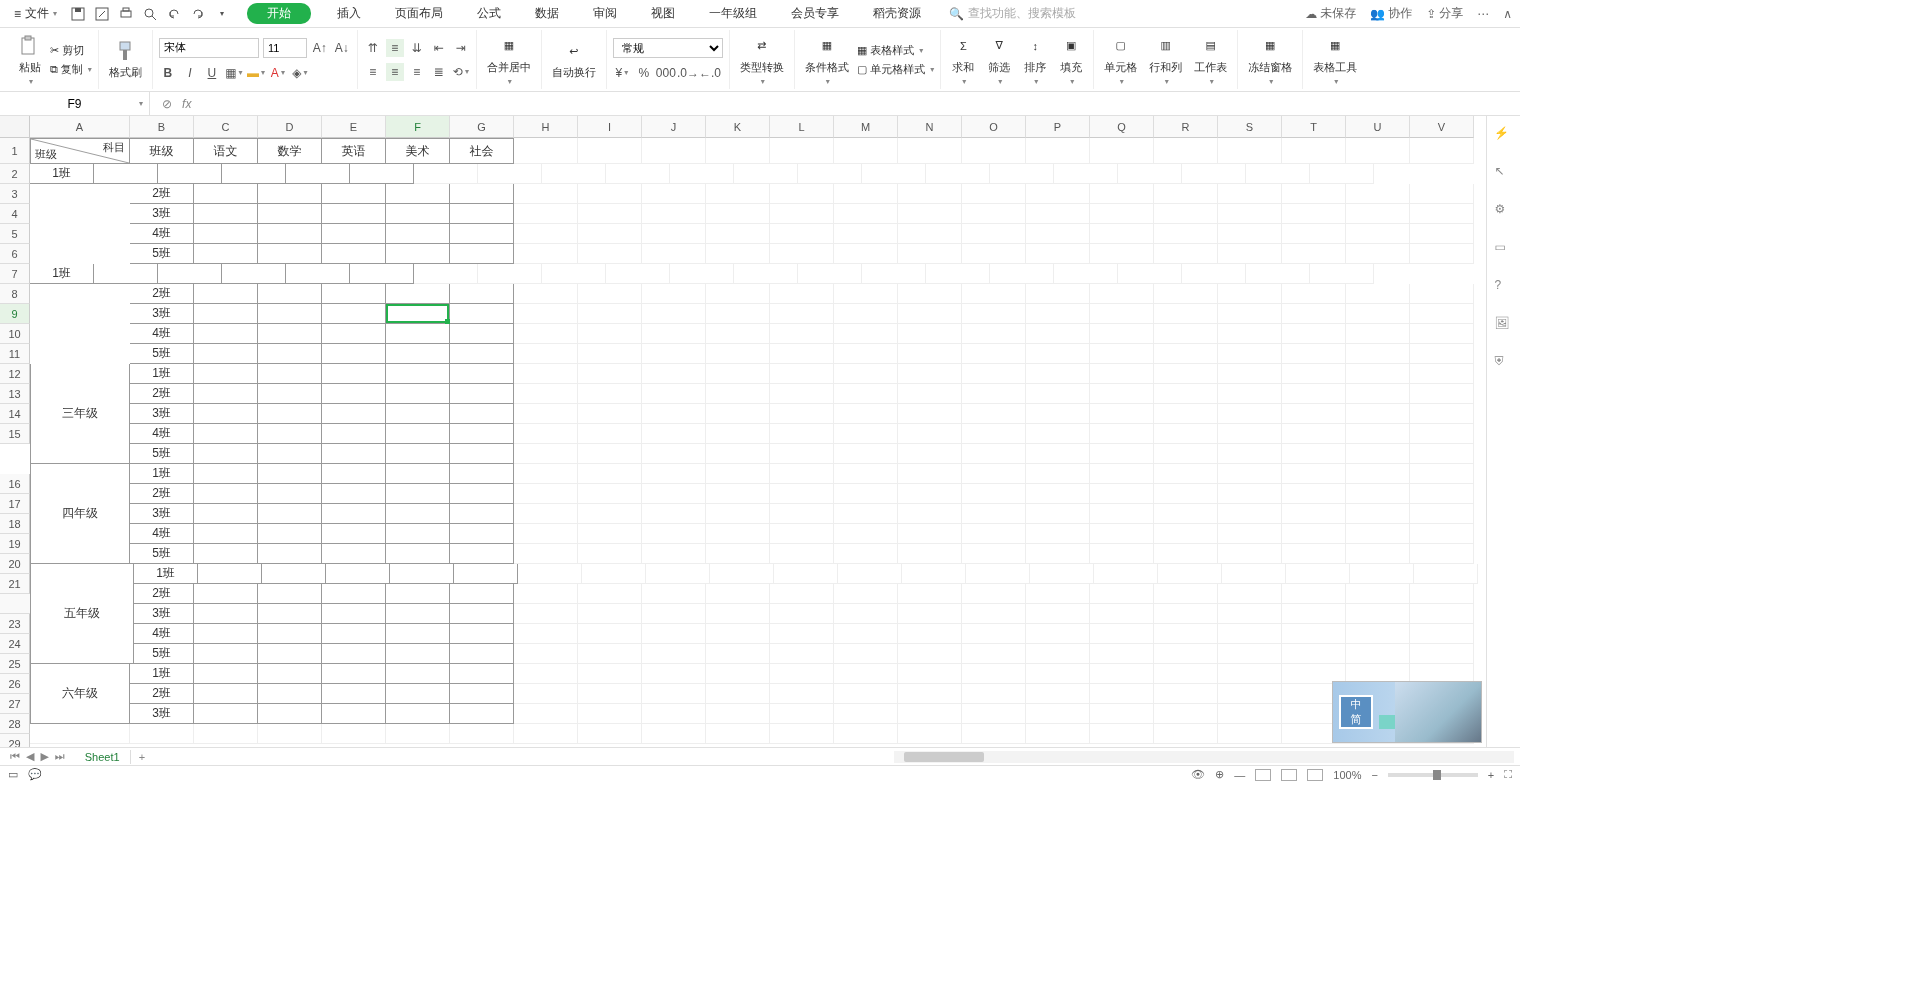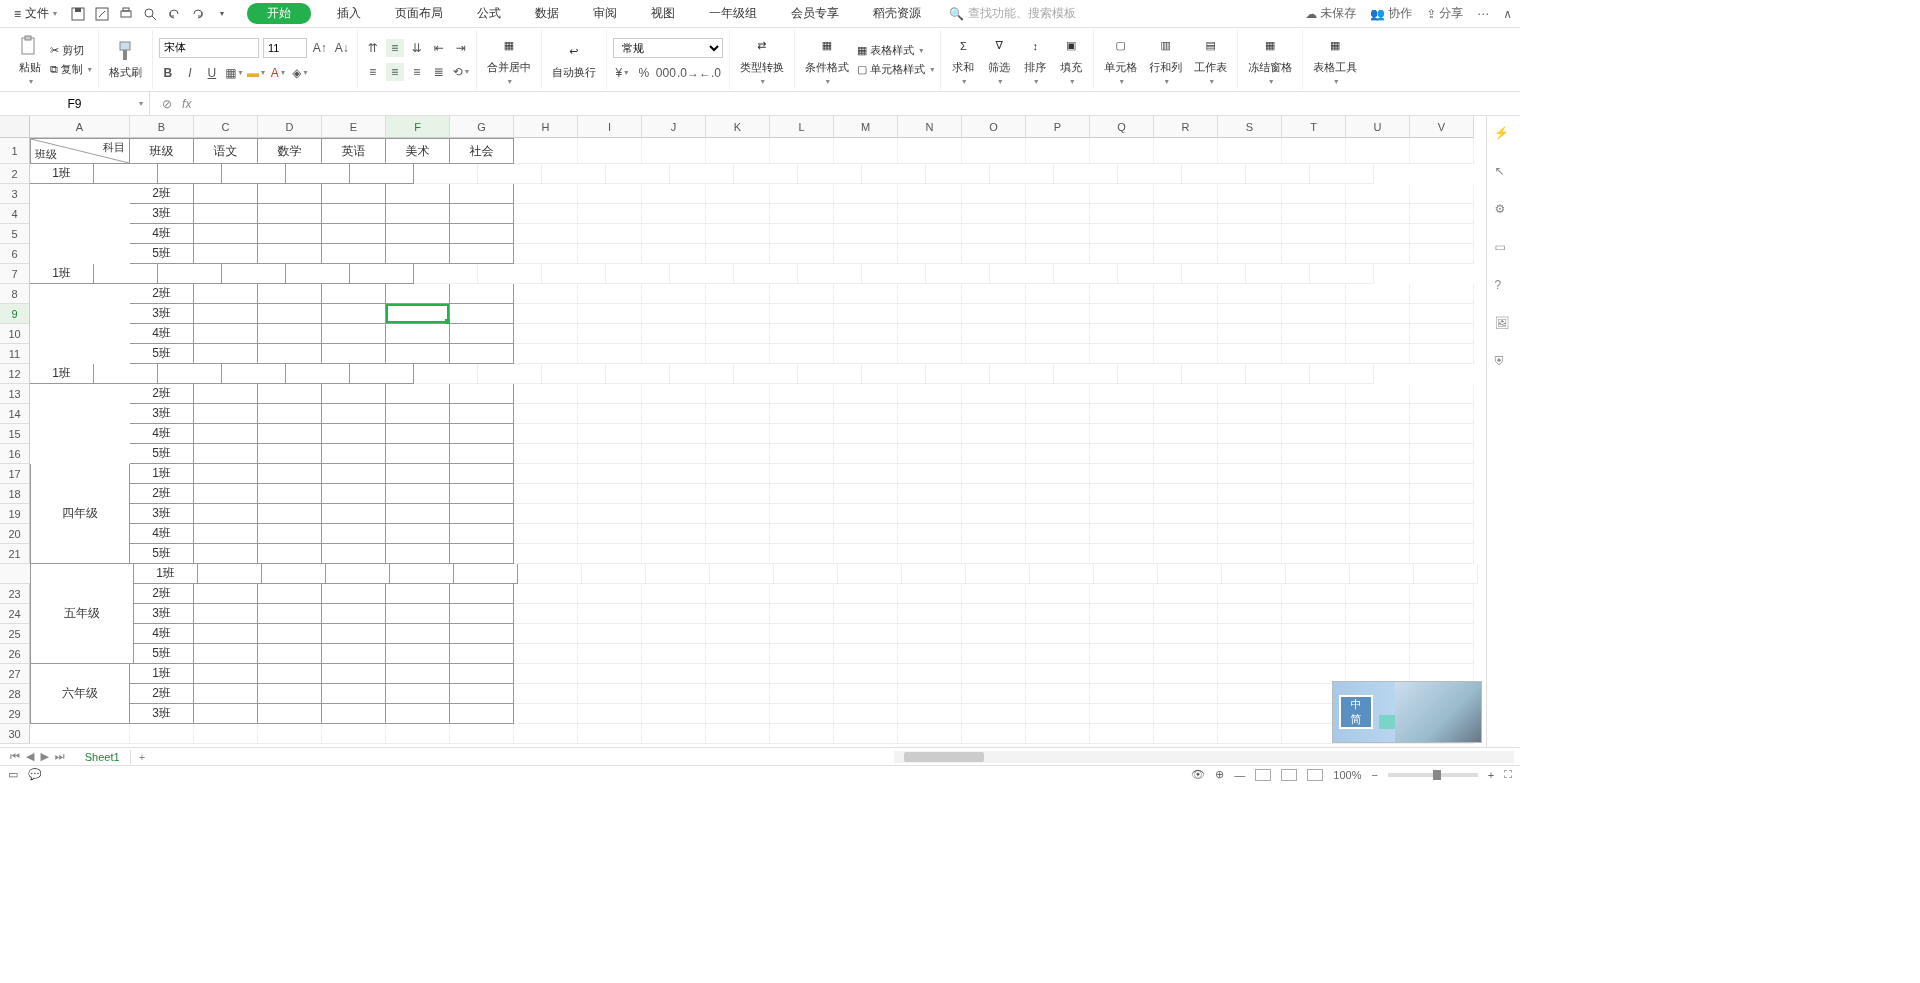--- a/index.html
+++ b/index.html
@@ -401,21 +401,21 @@
       <div class="rowhdr" style="height: 20px;">6</div>
       <div class="rowhdr" style="height: 20px;">7</div>
       <div class="rowhdr" style="height: 20px;">8</div>
       <div class="rowhdr sel" style="height: 20px;">9</div>
       <div class="rowhdr" style="height: 20px;">10</div>
       <div class="rowhdr" style="height: 20px;">11</div>
       <div class="rowhdr" style="height: 20px;">12</div>
       <div class="rowhdr" style="height: 20px;">13</div>
       <div class="rowhdr" style="height: 20px;">14</div>
       <div class="rowhdr" style="height: 20px;">15</div>
-      <div class="rowhdr" style="height: 20px;">16</div>
+      <div class="rowhdr" style="height: 20px; margin-top: 30px;">16</div>
       <div class="rowhdr" style="height: 20px;">17</div>
       <div class="rowhdr" style="height: 20px;">18</div>
       <div class="rowhdr" style="height: 20px;">19</div>
       <div class="rowhdr" style="height: 20px;">20</div>
       <div class="rowhdr" style="height: 20px;">21</div>
       <div class="rowhdr" style="height: 20px; padding-left: 44px;">22</div>
       <div class="rowhdr" style="height: 20px;">23</div>
       <div class="rowhdr" style="height: 20px;">24</div>
       <div class="rowhdr" style="height: 20px;">25</div>
       <div class="rowhdr" style="height: 20px;">26</div>
@@ -687,20 +687,21 @@
         <div class="cell" style="width: 64px; height: 20px;"></div>
         <div class="cell" style="width: 64px; height: 20px;"></div>
         <div class="cell" style="width: 64px; height: 20px;"></div>
         <div class="cell" style="width: 64px; height: 20px;"></div>
         <div class="cell" style="width: 64px; height: 20px;"></div>
         <div class="cell" style="width: 64px; height: 20px;"></div>
         <div class="cell" style="width: 64px; height: 20px;"></div>
         <div class="cell" style="width: 64px; height: 20px;"></div>
       </div>
       <div class="row" style="height: 20px;">
+        <div class="cell dataB dataBl" style="width: 100px; height: 100px; position: relative; z-index: 1; background: rgb(255, 255, 255);">三年级</div>
         <div class="cell dataB" style="width: 64px; height: 20px;">1班</div>
         <div class="cell dataB" style="width: 64px; height: 20px;"></div>
         <div class="cell dataB" style="width: 64px; height: 20px;"></div>
         <div class="cell dataB" style="width: 64px; height: 20px;"></div>
         <div class="cell dataB" style="width: 64px; height: 20px;"></div>
         <div class="cell dataB" style="width: 64px; height: 20px;"></div>
         <div class="cell" style="width: 64px; height: 20px;"></div>
         <div class="cell" style="width: 64px; height: 20px;"></div>
         <div class="cell" style="width: 64px; height: 20px;"></div>
         <div class="cell" style="width: 64px; height: 20px;"></div>

